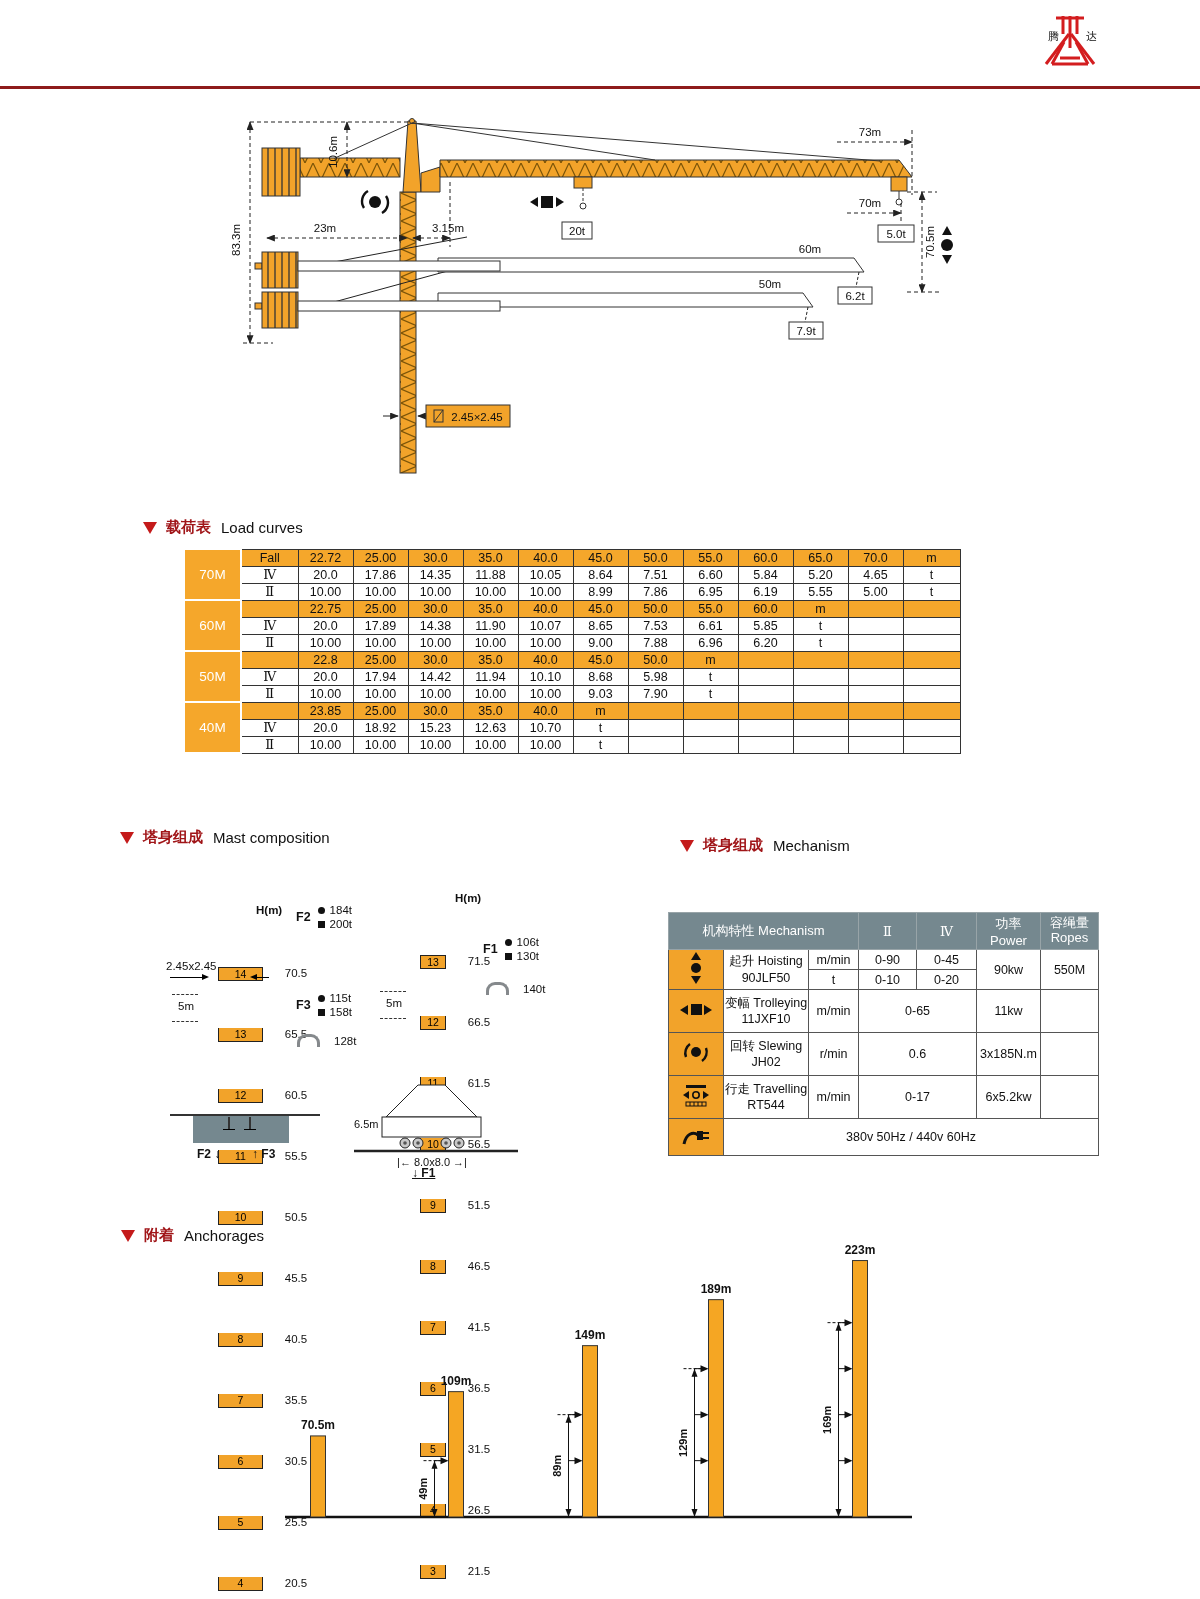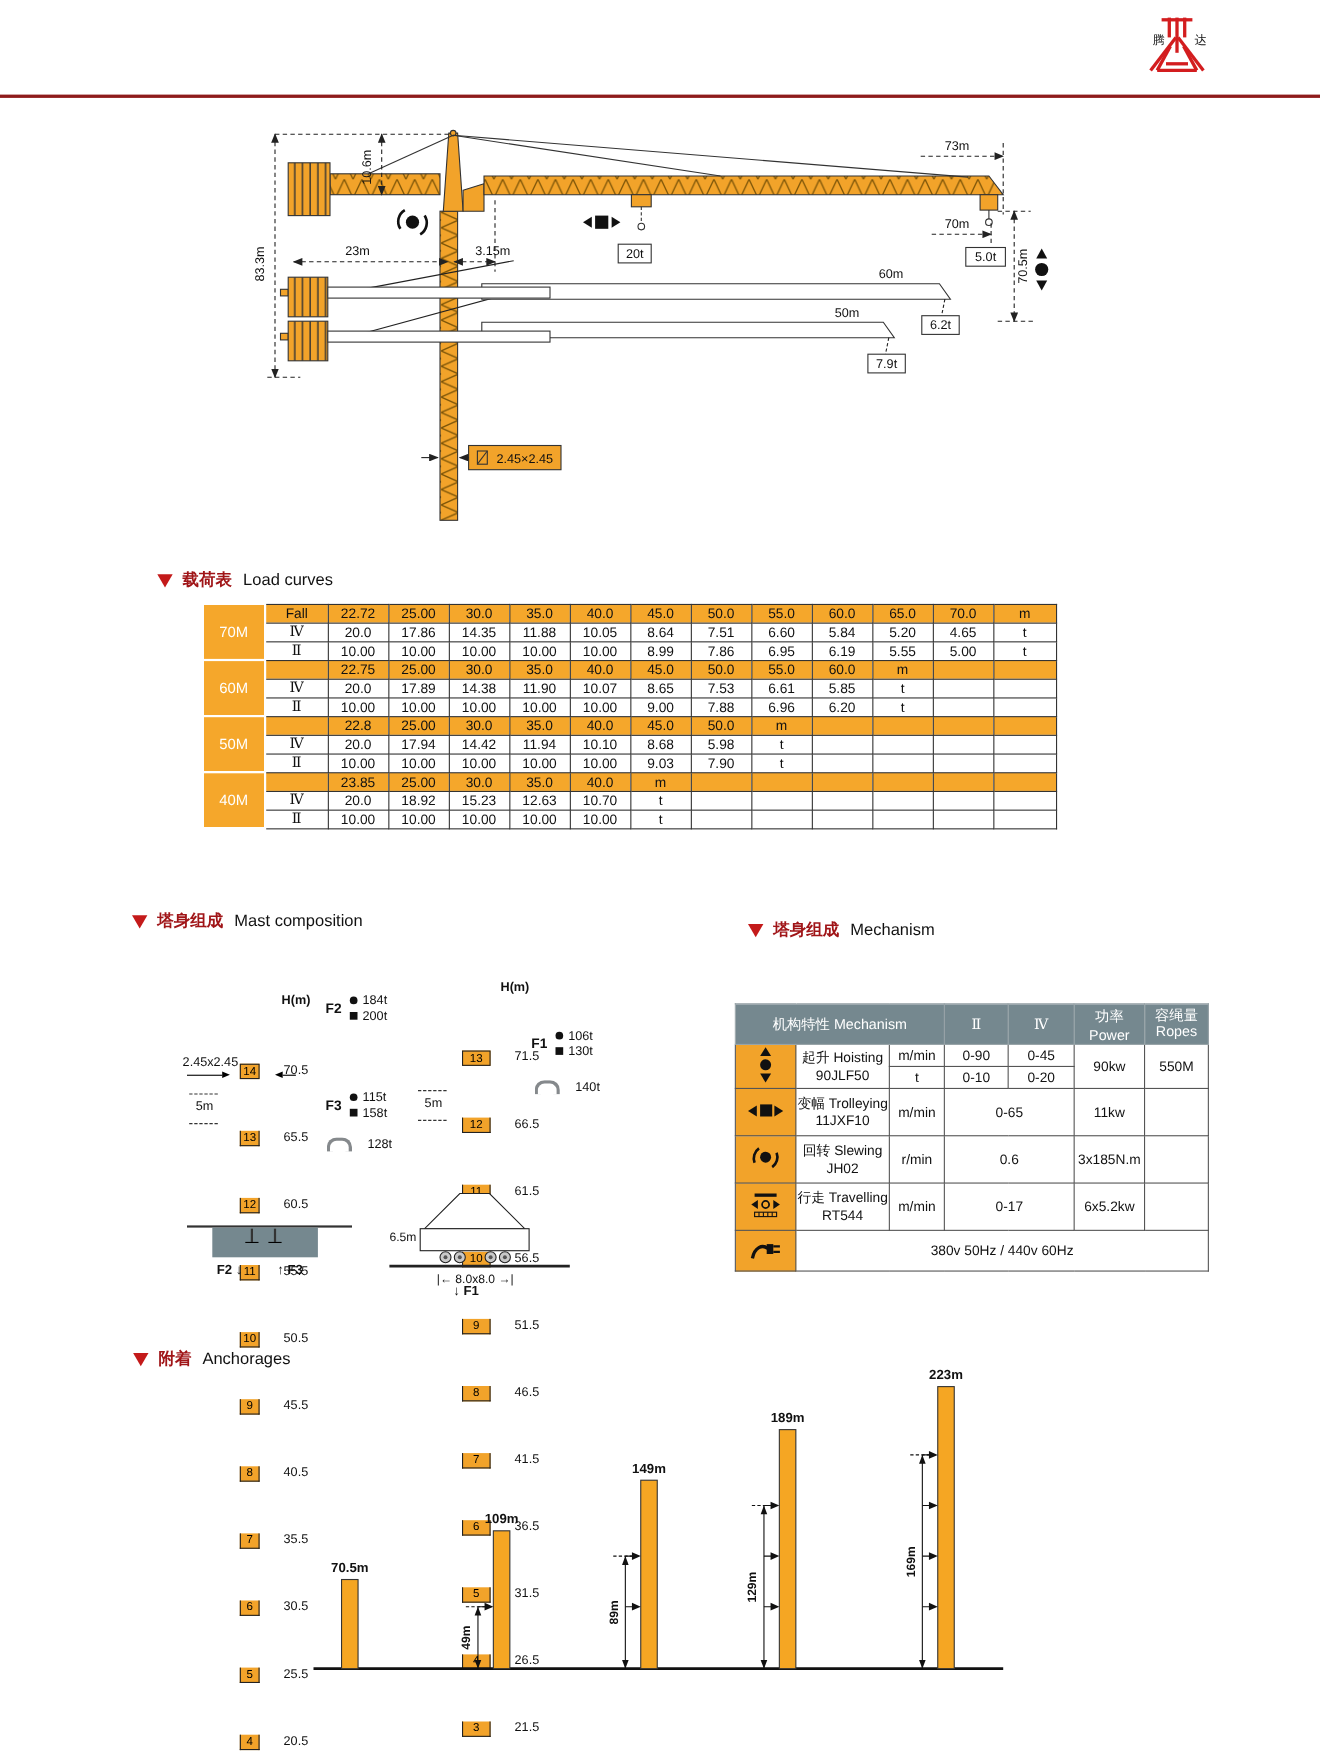--- a/index.html
+++ b/index.html
@@ -20,21 +20,21 @@
   .sec .en{color:#111;}
   
   #load-table{position:absolute;left:183px;top:548px;border-collapse:collapse;table-layout:fixed;width:776px;}
   #load-table td{border:1px solid #333;text-align:center;font-size:12.5px;height:16px;padding:0;overflow:hidden;}
   #load-table td.g{background:#74878E;color:#fff;font-size:13.5px;border:2px solid #fff;}
   #load-table tr.or td{background:#F5A72B;}
   #load-table td.roman{font-family:"DejaVu Serif",serif;font-size:13px;}
   
   .tower{position:absolute;}
   .seg{display:flex;height:14px;margin-top:47px;}
-  .seg-box{width:18px;background:#F2A32A;border:1px solid #222;border-top:none;box-sizing:border-box;
+  .seg-box{width:45px;background:#F2A32A;border:1px solid #222;border-top:none;box-sizing:border-box;
            font-size:10.5px;text-align:center;line-height:12px;color:#000;}
   .seg:first-child .seg-box{border-top:1px solid #222;}
   .tower.narrow .seg-box{width:26px;}
   .seg-label{margin-left:11px;font-size:11.5px;line-height:13px;width:44px;text-align:center;}
   .hm{position:absolute;font-size:11.5px;font-weight:bold;color:#111;}
   .ann{position:absolute;font-size:11.5px;color:#111;white-space:nowrap;}
   .ann.b{font-weight:bold;font-size:12px;}
   .dash-h{position:absolute;border-top:1px dashed #333;height:0;}
   .hline{position:absolute;background:#000;height:1px;}
   .arrR{position:absolute;width:0;height:0;border-left:7px solid #000;border-top:3px solid transparent;border-bottom:3px solid transparent;}
@@ -609,21 +609,21 @@
         <circle cx="66" cy="61" r="1.8" fill="#555"></circle>
       <circle cx="94" cy="61" r="5" fill="#c9c9c9" stroke="#222"></circle>
         <circle cx="94" cy="61" r="1.8" fill="#555"></circle>
       <circle cx="107" cy="61" r="5" fill="#c9c9c9" stroke="#222"></circle>
         <circle cx="107" cy="61" r="1.8" fill="#555"></circle>
     </g>
     <line x1="2" y1="69" x2="166" y2="69" stroke="#222" stroke-width="2.5"></line>
     <text x="2" y="46" font-size="11">6.5m</text>
     <text x="80" y="84" font-size="11" text-anchor="middle">|← 8.0x8.0 →|</text>
   </svg>
-  <div class="ann b" style="left:412px;top:1166px;">↓ F1</div>
+  <div class="ann b" style="left:412px;top:1166px;text-decoration:underline;">↓ F1</div>
 
   <div class="sec" style="left:680px;top:836px;">
     <span class="tri"></span>
     <span class="zh">塔身组成</span>
     <span class="en">Mechanism</span>
   </div>
   <table id="mech-table">
     <colgroup>
       <col style="width:55px">
         <col style="width:85px">

